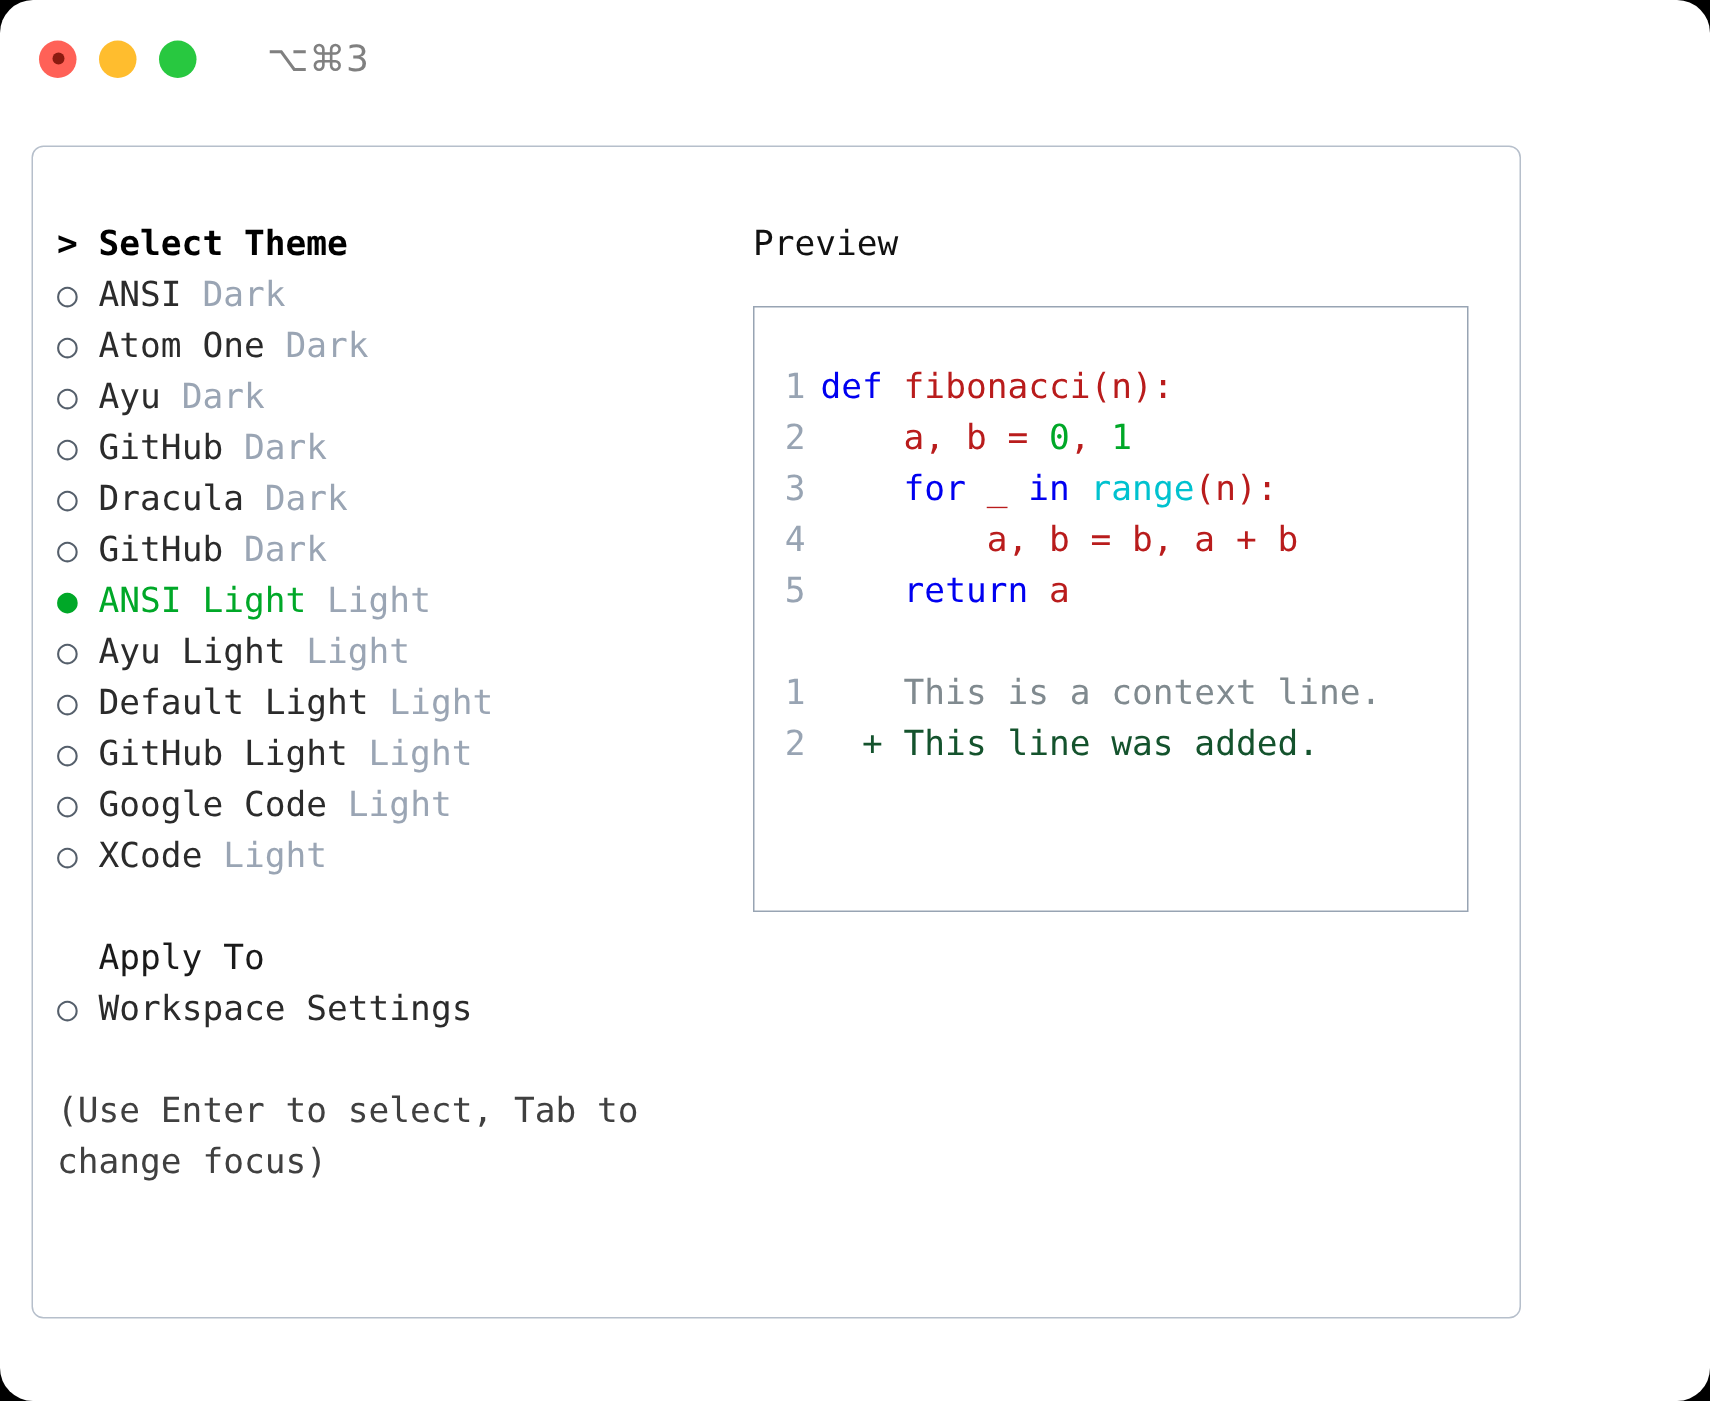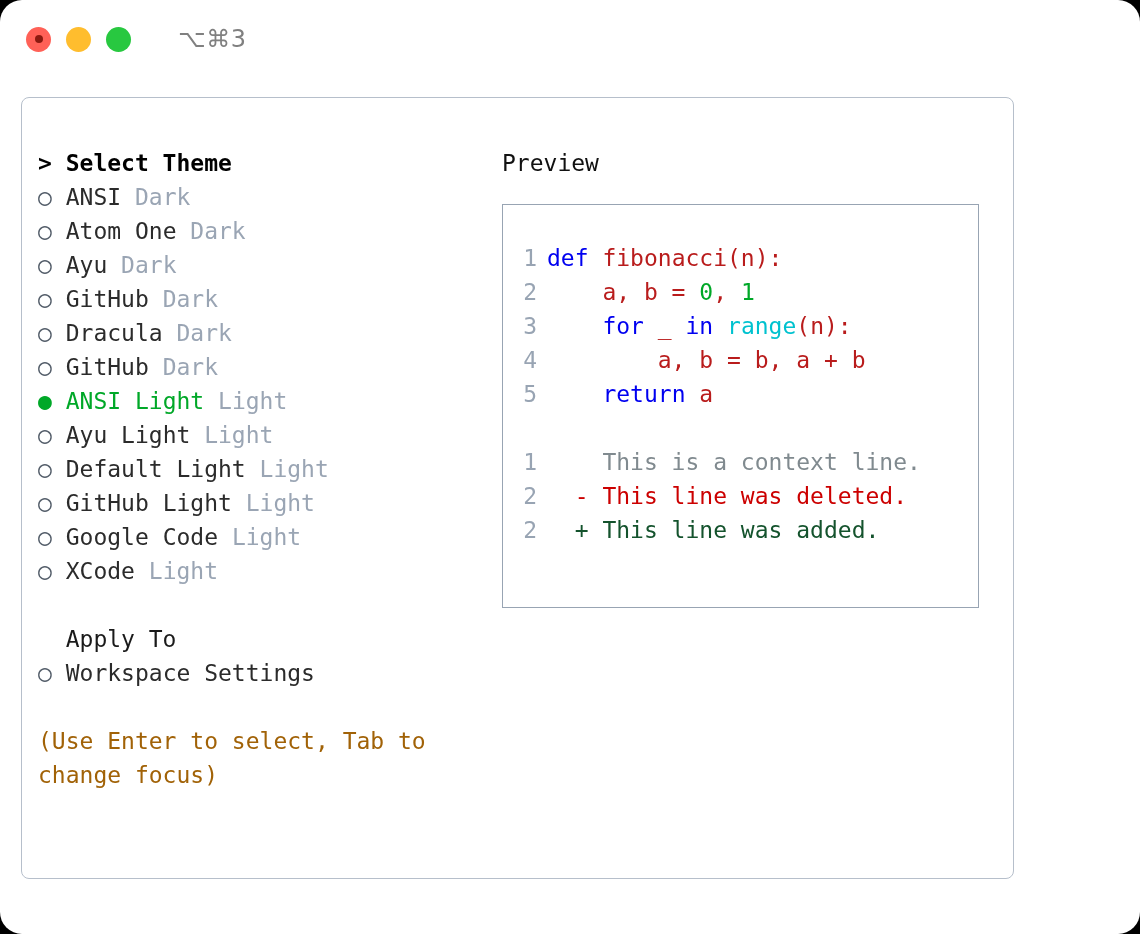--- a/index.html
+++ b/index.html
@@ -87,21 +87,21 @@
   .subhead {
     font-size: 23px;
     color: #1a1a1a;
     line-height: 34px;
     white-space: pre;
   }
   #hint {
     margin-top: 34px;
     font-size: 23px;
     line-height: 34px;
-    color: #a16207;
+    color: #404040;
     width: 420px;
   }
   
   #right-pane {
     position: absolute;
     left: 480px; top: 48px;
     width: 490px;
   }
   #preview-title {
     font-size: 23px;
@@ -183,20 +183,19 @@
         <div id="code-block">
             <div class="code-line"><span class="ln">1</span><span class="kw">def</span><span class="plain"> fibonacci(n):</span></div>
             <div class="code-line"><span class="ln">2</span><span class="plain">    a, b = </span><span class="num">0</span><span class="plain">, </span><span class="num">1</span></div>
             <div class="code-line"><span class="ln">3</span><span class="plain">    </span><span class="kw">for</span><span class="plain"> _ </span><span class="kw">in</span><span class="plain"> </span><span class="fn">range</span><span class="plain">(n):</span></div>
             <div class="code-line"><span class="ln">4</span><span class="plain">        a, b = b, a + b</span></div>
             <div class="code-line"><span class="ln">5</span><span class="plain">    </span><span class="kw">return</span><span class="plain"> a</span></div>
           </div>
         <div class="gap"></div>
         <div id="diff-block">
             <div class="code-line"><span class="ln">1</span><span class="ctx">    This is a context line.</span></div>
-            <div class="code-line"><span class="ln">2</span><span class="del">  - This line was deleted.</span></div>
             <div class="code-line"><span class="ln">2</span><span class="add">  + This line was added.</span></div>
           </div>
       </div>
     </div>
 
   </div>
 </div>
 
 </body></html>

